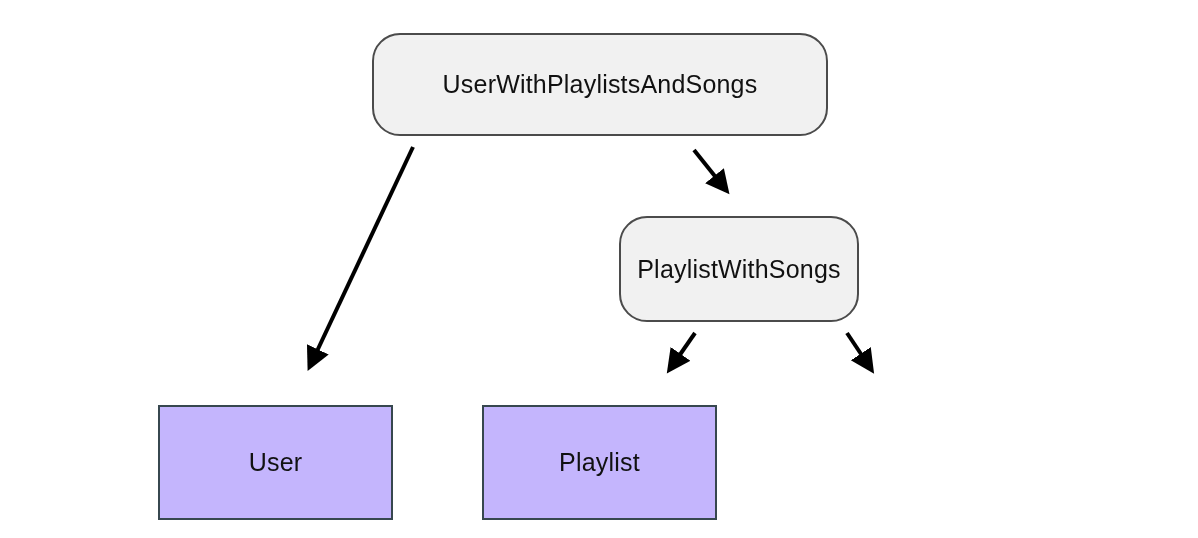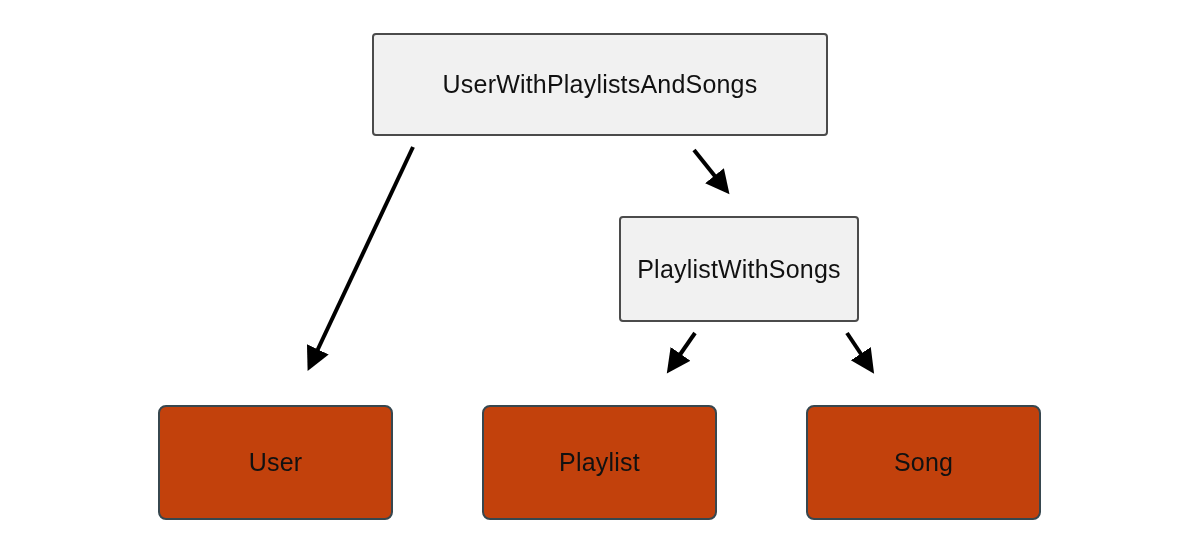--- a/index.html
+++ b/index.html
@@ -29,26 +29,26 @@
     justify-content: center;
     box-sizing: border-box;
     font-size: 25px;
     color: #111111;
     letter-spacing: 0.2px;
     text-align: center;
   }
   .node.rounded {
     background: #f1f1f1;
     border: 2px solid #4b4b4b;
-    border-radius: 4px;
+    border-radius: 28px;
   }
   .node.rect {
-    background: #c2410c;
+    background: #c4b5fd;
     border: 2px solid #37474f;
-    border-radius: 8px;
+    border-radius: 0;
   }
   #node-user-with-playlists-and-songs { left: 372px; top: 33px;  width: 456px; height: 103px; }
   #node-playlist-with-songs           { left: 619px; top: 216px; width: 240px; height: 106px; }
   #node-user                          { left: 158px; top: 405px; width: 235px; height: 115px; }
   #node-playlist                      { left: 482px; top: 405px; width: 235px; height: 115px; text-align: right; }
   #node-song                          { left: 806px; top: 405px; width: 235px; height: 115px; }
   .edge {
     stroke: #000000;
     stroke-width: 4;
     fill: none;
@@ -80,17 +80,14 @@
   </div>
 
   <div class="node rect" id="node-user">
     <span>User</span>
   </div>
 
   <div class="node rect" id="node-playlist">
     <span>Playlist</span>
   </div>
 
-  <div class="node rect" id="node-song">
-    <span>Song</span>
-  </div>
 
 </div>
 
 </body></html>

